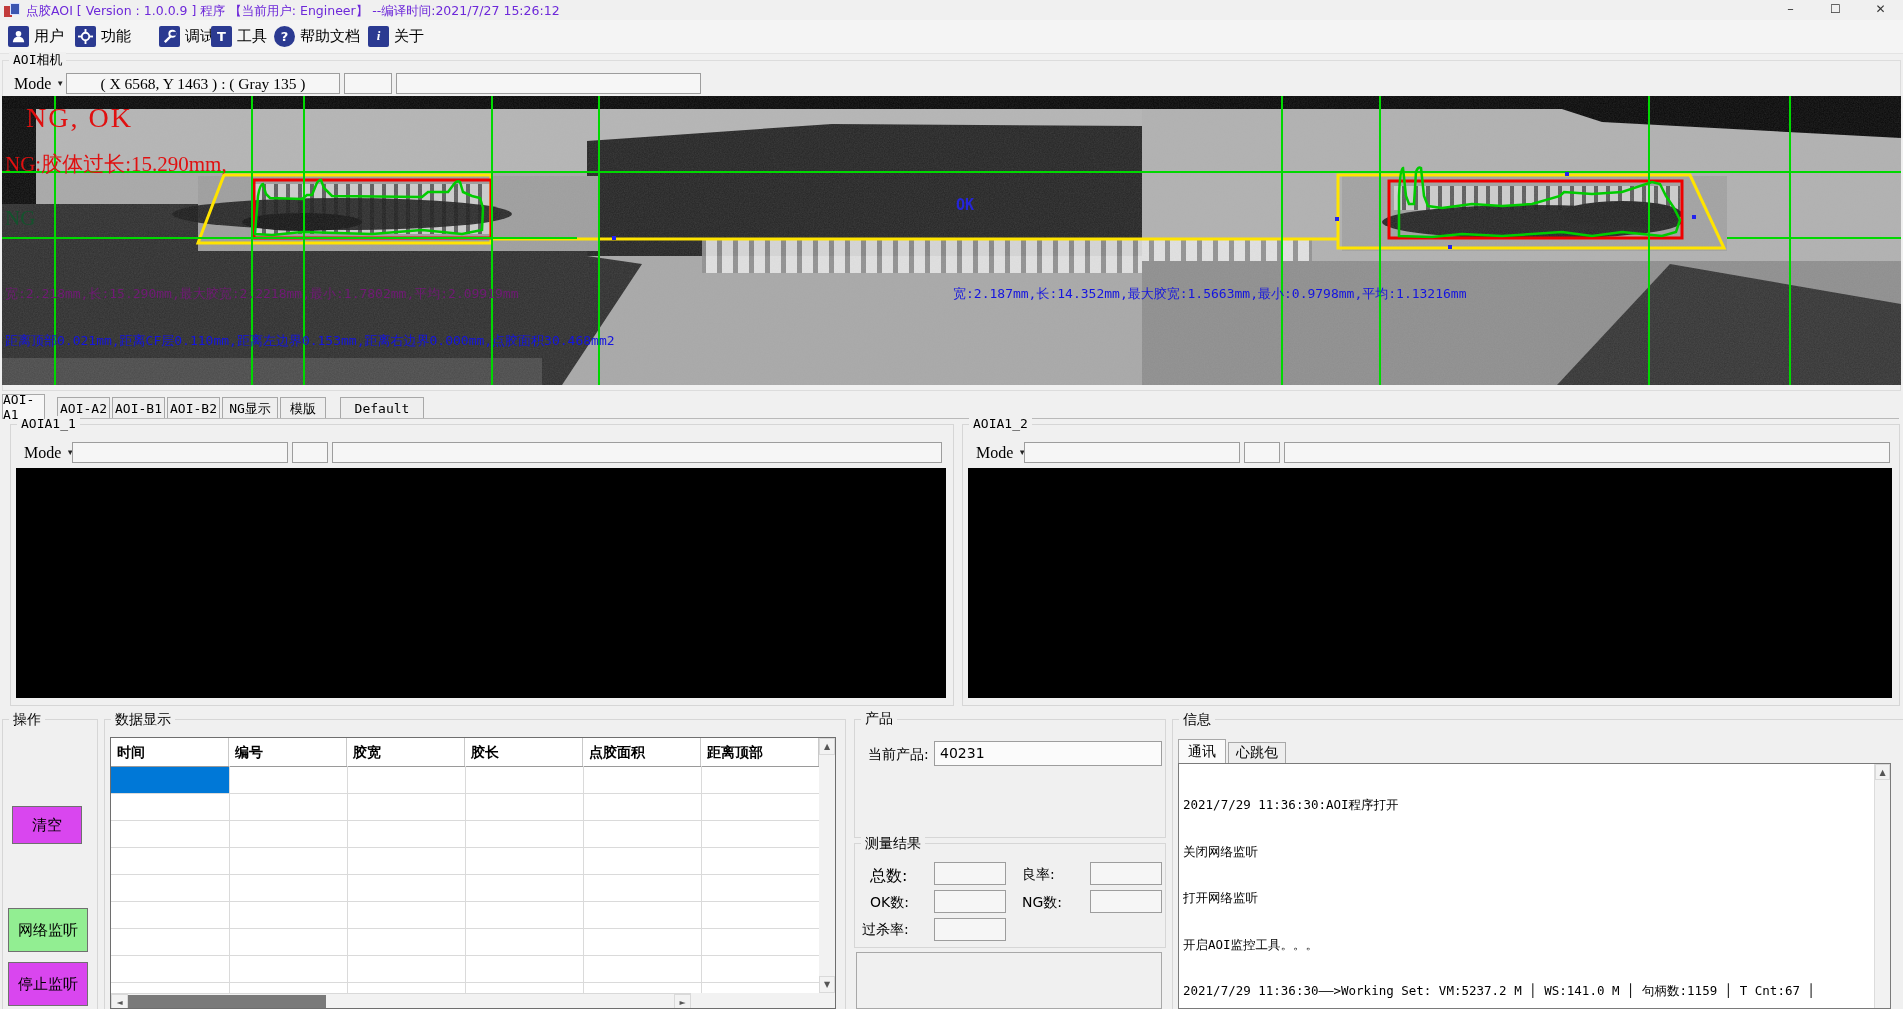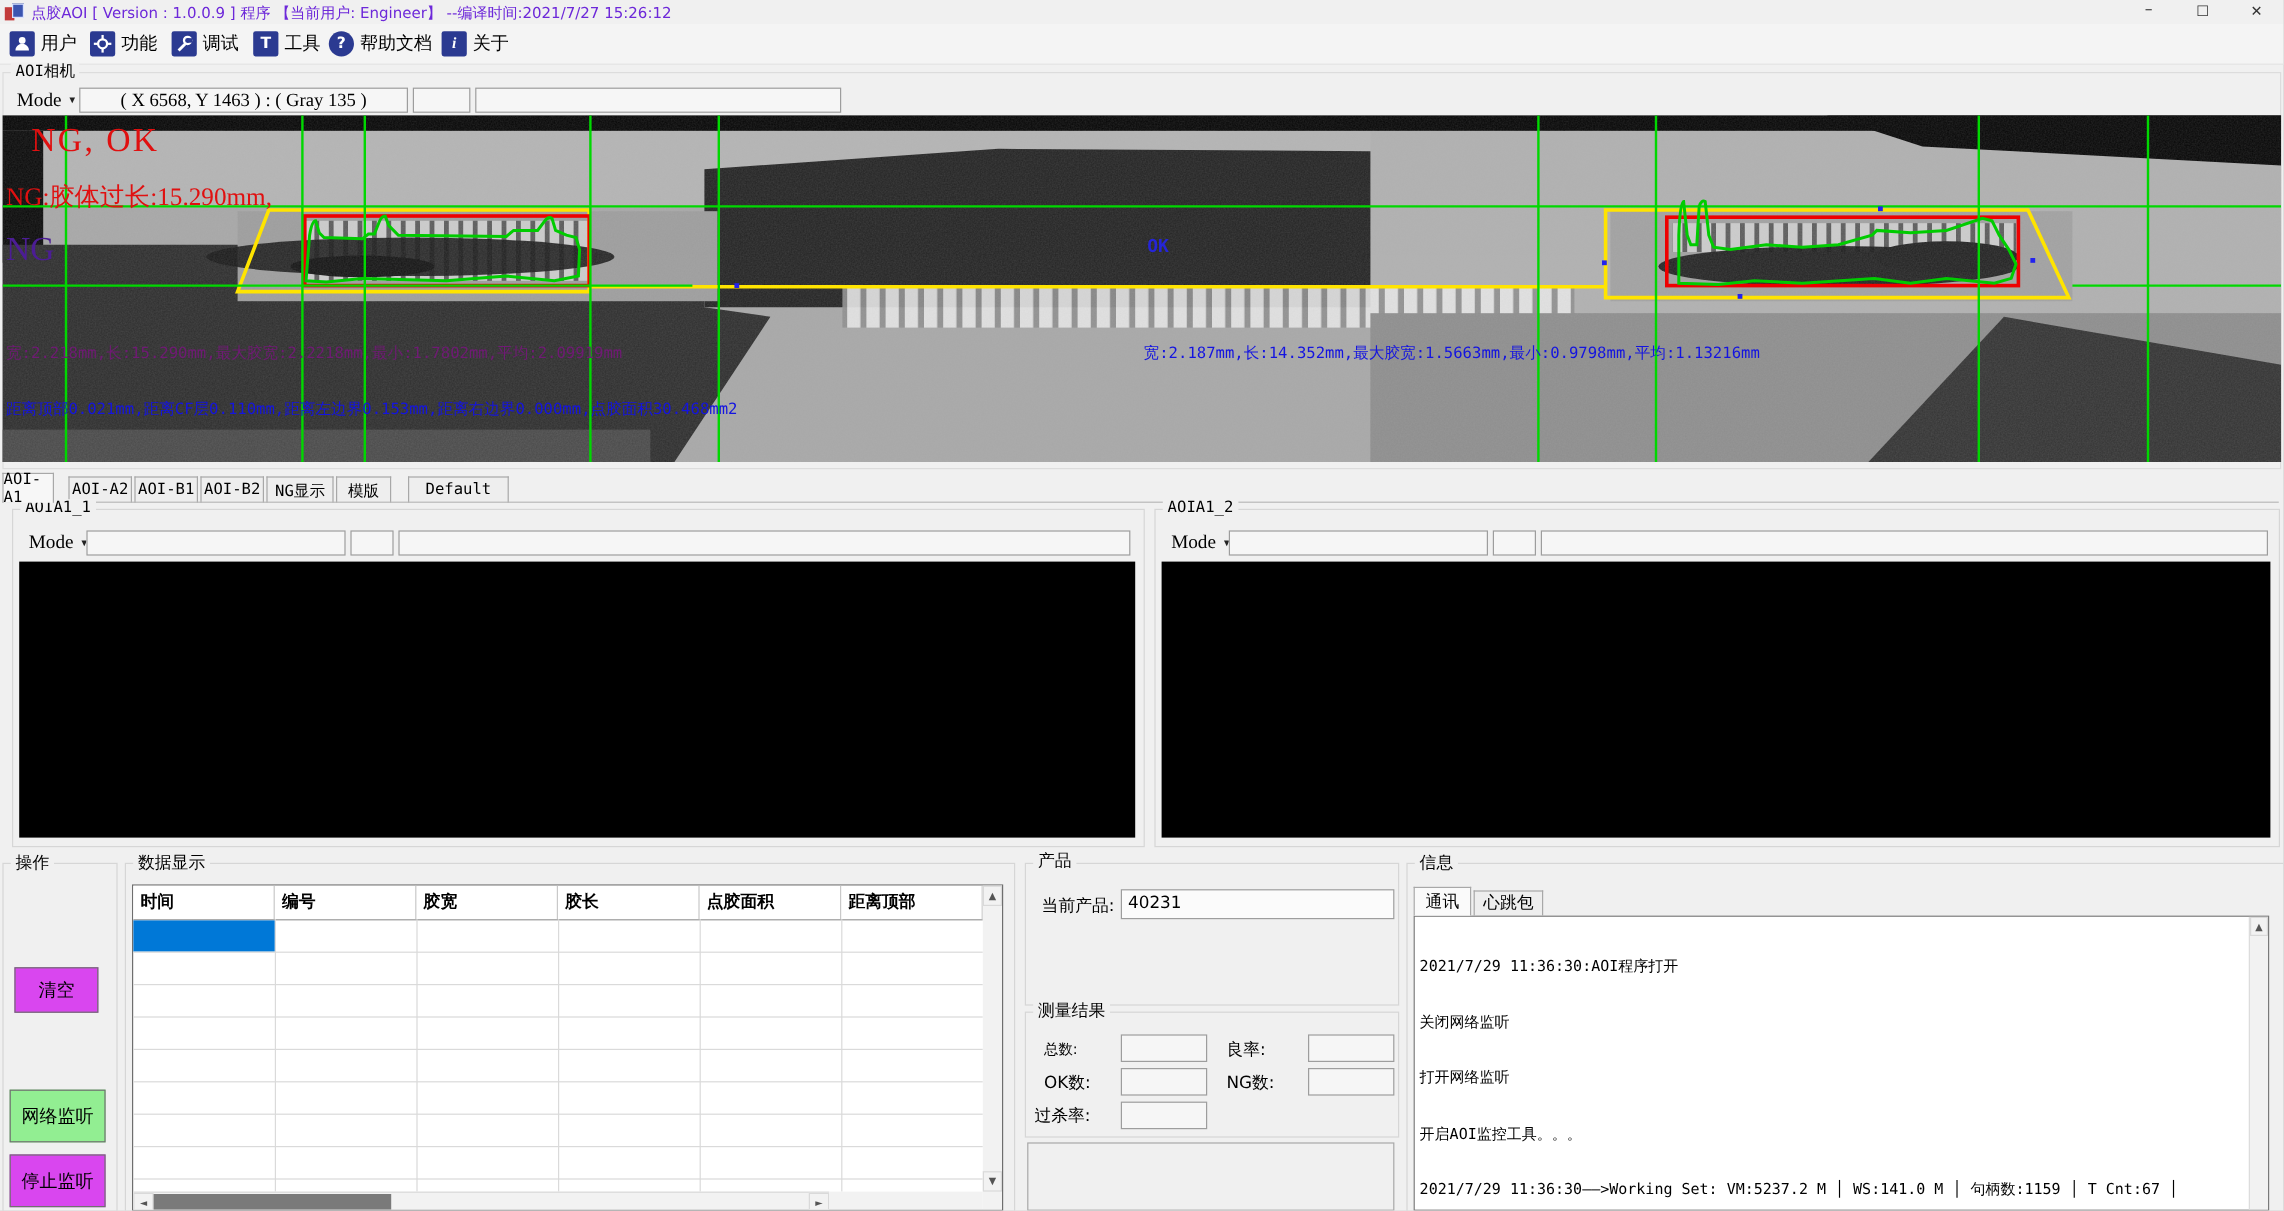--- a/index.html
+++ b/index.html
@@ -61,21 +61,21 @@
         <svg width="15" height="15" viewBox="0 0 16 16">
           <circle cx="8" cy="8" r="4" fill="none" stroke="#fff" stroke-width="2"></circle>
           <rect x="7" y="0" width="2" height="4" fill="#fff"></rect>
             <rect x="7" y="12" width="2" height="4" fill="#fff"></rect>
           <rect x="0" y="7" width="4" height="2" fill="#fff"></rect>
             <rect x="12" y="7" width="4" height="2" fill="#fff"></rect>
         </svg>
       </span>
       <span>功能</span>
     </div>
-    <div class="tbitem" style="left:143px;">
+    <div class="tbitem" style="left:159px;">
       <span class="tbicon">
         <svg width="15" height="15" viewBox="0 0 16 16">
           <path d="M3 14 L9 8" stroke="#fff" stroke-width="2.6"></path>
           <circle cx="11" cy="5" r="3.2" fill="none" stroke="#fff" stroke-width="2"></circle>
           <rect x="11" y="3" width="4" height="4" fill="#2b3a91"></rect>
         </svg>
       </span>
       <span>调试</span>
     </div>
     <div class="tbitem" style="left:211px;">
@@ -174,21 +174,21 @@
         <rect x="1333" y="121" width="4" height="4"></rect>
           <rect x="1563" y="76" width="4" height="4"></rect>
         <rect x="1690" y="119" width="4" height="4"></rect>
           <rect x="1446" y="149" width="4" height="4"></rect>
         <rect x="610" y="140" width="4" height="4"></rect>
       </g>
     </svg>
 
     <div class="ovtext serif" style="left:24px;top:6px;font-size:28px;color:#e01010;letter-spacing:2px;">NG, OK</div>
     <div class="ovtext serif" style="left:3px;top:54px;font-size:21px;color:#e01010;">NG:胶体过长:15.290mm,</div>
-    <div class="ovtext serif" style="left:3px;top:97px;font-size:28px;color:#4c1d95;">NG</div>
+    <div class="ovtext serif" style="left:3px;top:110px;font-size:21px;color:#14532d;">NG</div>
     <div class="ovtext mono" style="left:954px;top:100px;font-size:15px;font-weight:bold;color:#2525d8;">OK</div>
     <div class="ovtext mono" style="left:3px;top:189px;font-size:13px;color:#701a75;">宽:2.218mm,长:15.290mm,最大胶宽:2.2218mm,最小:1.7802mm,平均:2.09919mm</div>
     <div class="ovtext mono" style="left:3px;top:236px;font-size:13px;color:#1414e0;">距离顶部0.021mm,距离CF层0.110mm,距离左边界0.153mm,距离右边界0.000mm,点胶面积30.468mm2</div>
     <div class="ovtext mono" style="left:951px;top:189px;font-size:13px;color:#1414e0;">宽:2.187mm,长:14.352mm,最大胶宽:1.5663mm,最小:0.9798mm,平均:1.13216mm</div>
   </div>
 
   <div class="abs" style="left:0;top:394px;width:1903px;height:25px;">
     <div class="tab active" style="left:2px;top:0;width:43px;height:25px;">AOI-A1</div>
     <div class="tab" style="left:57px;top:3px;width:53px;height:22px;">AOI-A2</div>
     <div class="tab" style="left:112px;top:3px;width:53px;height:22px;">AOI-B1</div>
@@ -277,21 +277,21 @@
     <span class="grp-label" style="font-family:Liberation Mono, monospace;font-size:14px;">产品</span>
   </div>
   <div class="abs" style="left:868px;top:746px;font-size:14px;">当前产品:</div>
   <div class="fld" style="left:934px;top:741px;width:228px;height:25px;background:#fbfbfb;">
     <span class="abs" style="left:5px;top:3px;font-size:14px;">40231</span>
   </div>
 
   <div class="grp" style="left:854px;top:843px;width:310px;height:103px;">
     <span class="grp-label" style="font-family:'DejaVu Sans',sans-serif;font-size:14px;">测量结果</span>
   </div>
-  <div class="abs" style="left:870px;top:866px;font-size:12px;">总数:</div>
+  <div class="abs" style="left:870px;top:866px;font-size:16px;">总数:</div>
   <div class="fld" style="left:934px;top:862px;width:72px;height:23px;"></div>
   <div class="abs" style="left:1022px;top:866px;font-size:14px;">良率:</div>
   <div class="fld" style="left:1090px;top:862px;width:72px;height:23px;"></div>
   <div class="abs" style="left:870px;top:894px;font-size:14px;">OK数:</div>
   <div class="fld" style="left:934px;top:890px;width:72px;height:23px;"></div>
   <div class="abs" style="left:1022px;top:894px;font-size:14px;">NG数:</div>
   <div class="fld" style="left:1090px;top:890px;width:72px;height:23px;"></div>
   <div class="abs" style="left:862px;top:921px;font-size:14px;">过杀率:</div>
   <div class="fld" style="left:934px;top:918px;width:72px;height:23px;"></div>
   <div class="abs" style="left:856px;top:952px;width:306px;height:57px;border:1px solid #a8a8a8;background:#f0f0f0;box-sizing:border-box;"></div>

